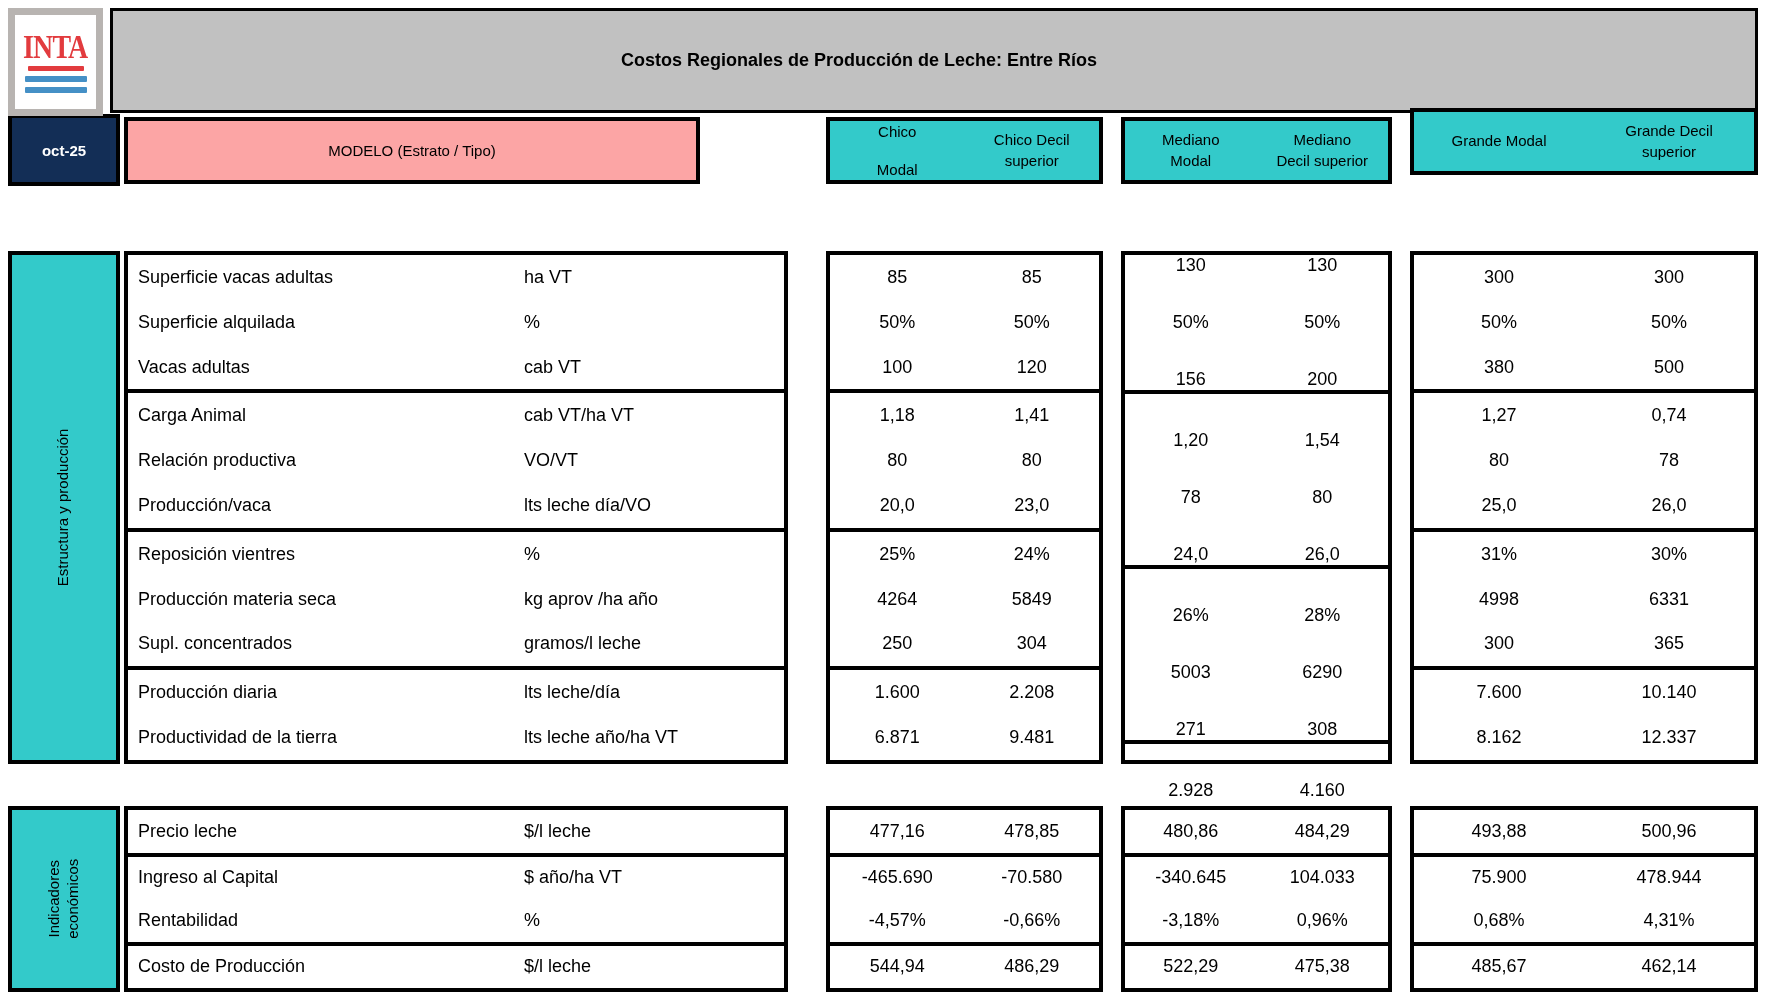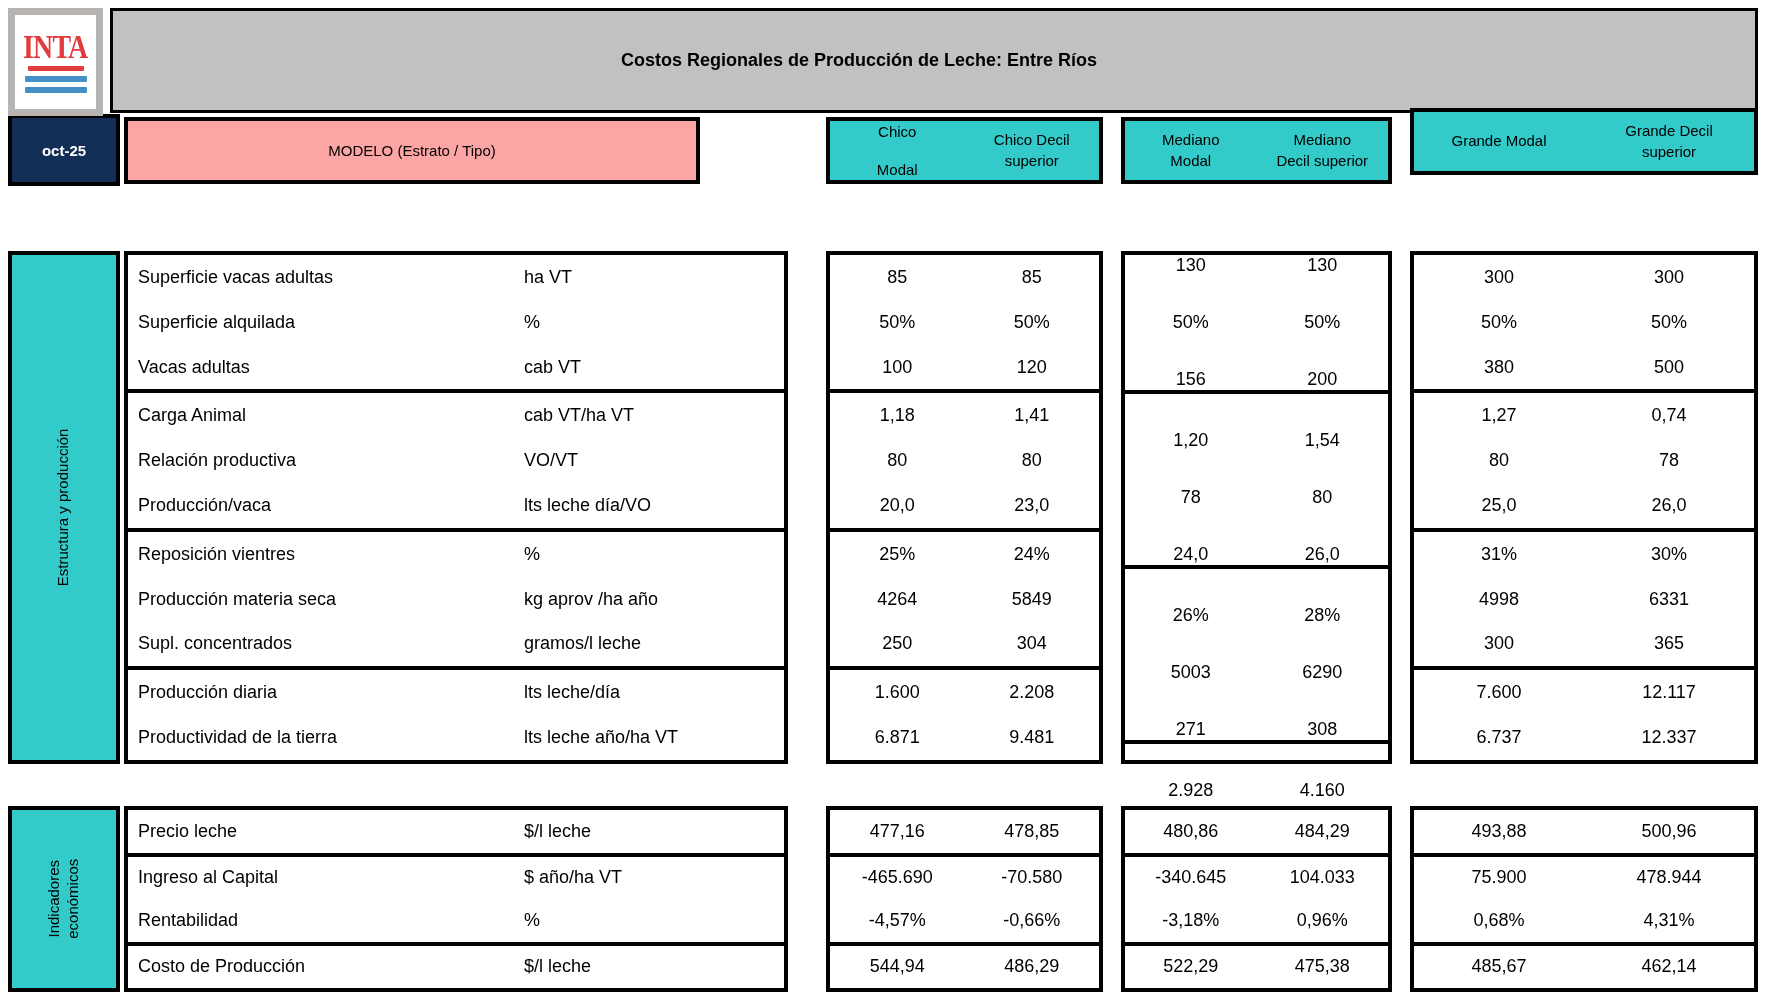--- a/index.html
+++ b/index.html
@@ -269,24 +269,24 @@
         <div class="vrow">
           <div class="vcell">4998</div>
           <div class="vcell">6331</div>
         </div>
         <div class="vrow gend">
           <div class="vcell">300</div>
           <div class="vcell">365</div>
         </div>
         <div class="vrow">
           <div class="vcell">7.600</div>
-          <div class="vcell">12.117</div>
-        </div>
-        <div class="vrow">
-          <div class="vcell">6.737</div>
+          <div class="vcell">10.140</div>
+        </div>
+        <div class="vrow">
+          <div class="vcell">8.162</div>
           <div class="vcell">12.337</div>
         </div>
       </div>
       <div class="box teal bordered side-label" style="left: 8px; top: 806px; width: 112px; height: 186px;">
         <div class="vtext">Indicadores
 económicos</div>
       </div>
       <div class="box bordered rows" style="left: 124px; top: 806px; width: 664px; height: 186px;">
         <div class="lrow gend">
           <div class="rlabel">Precio leche</div>

